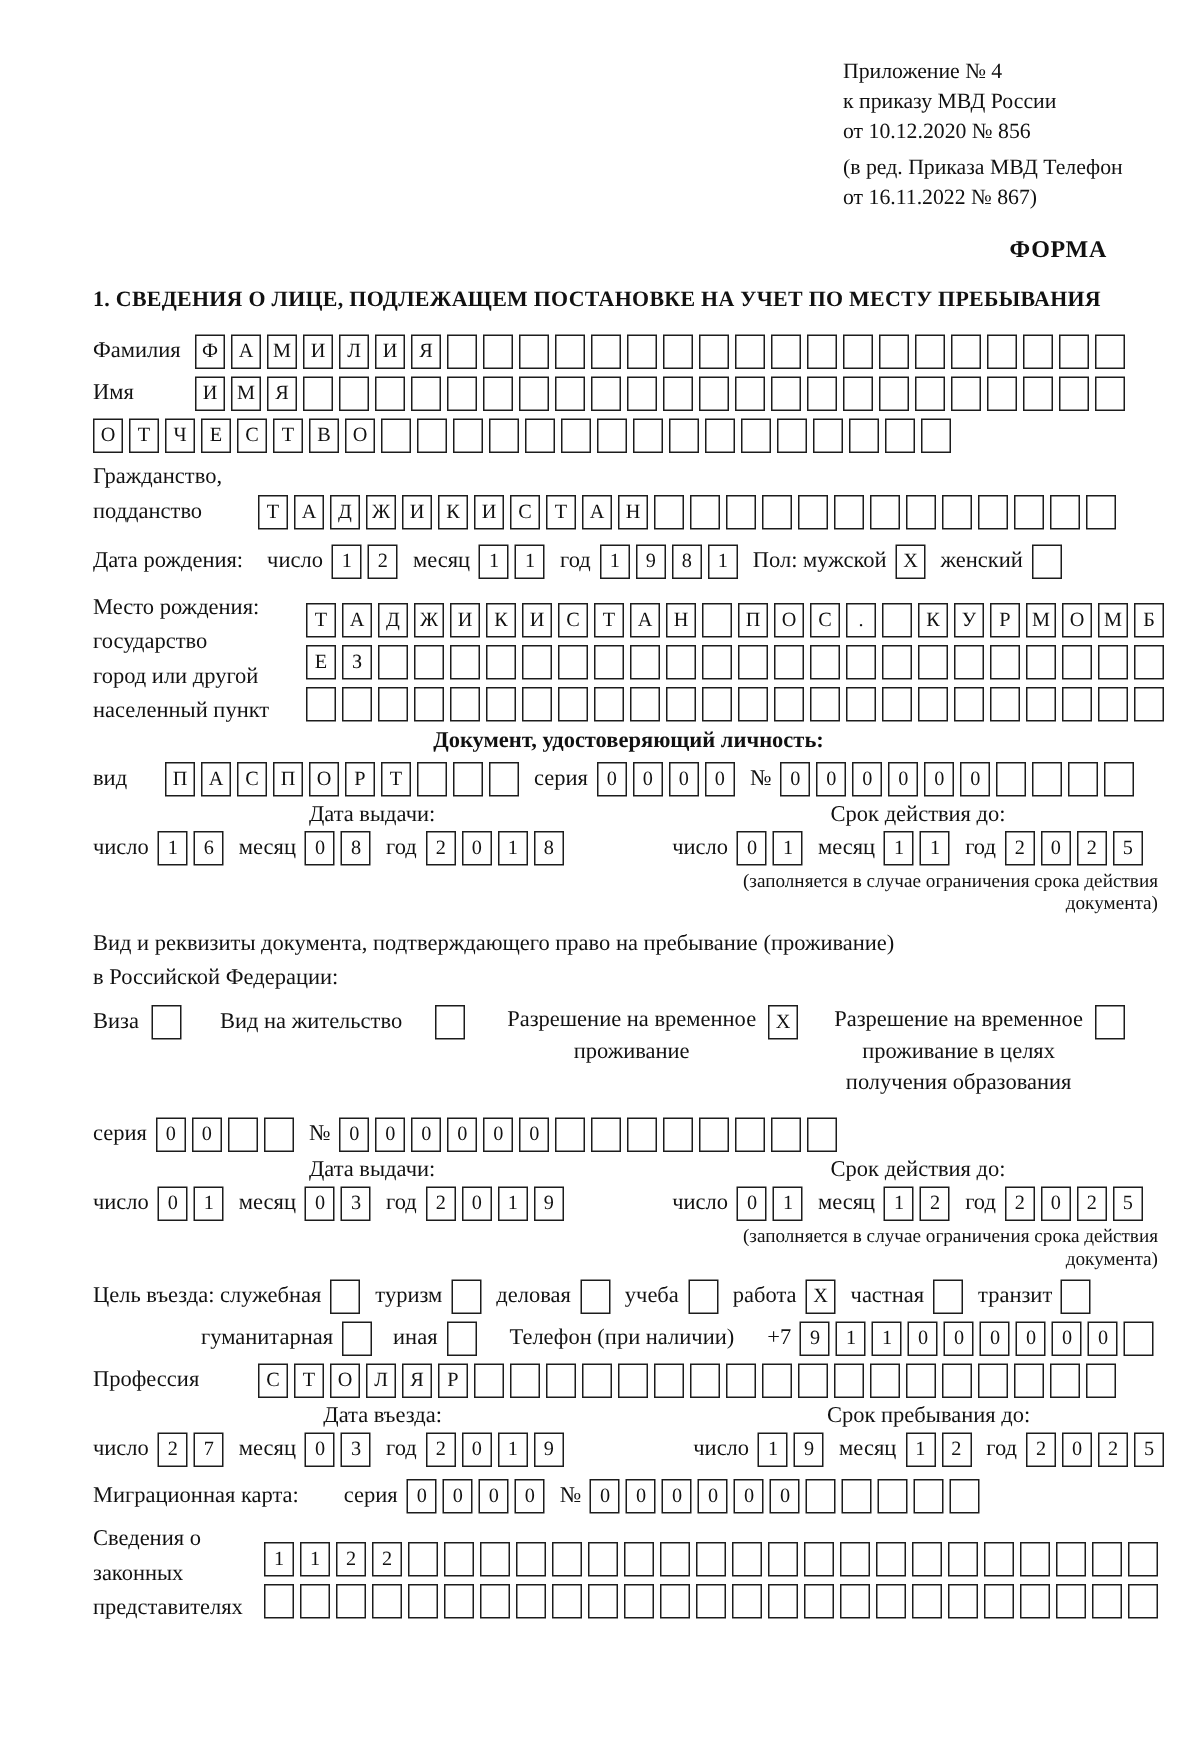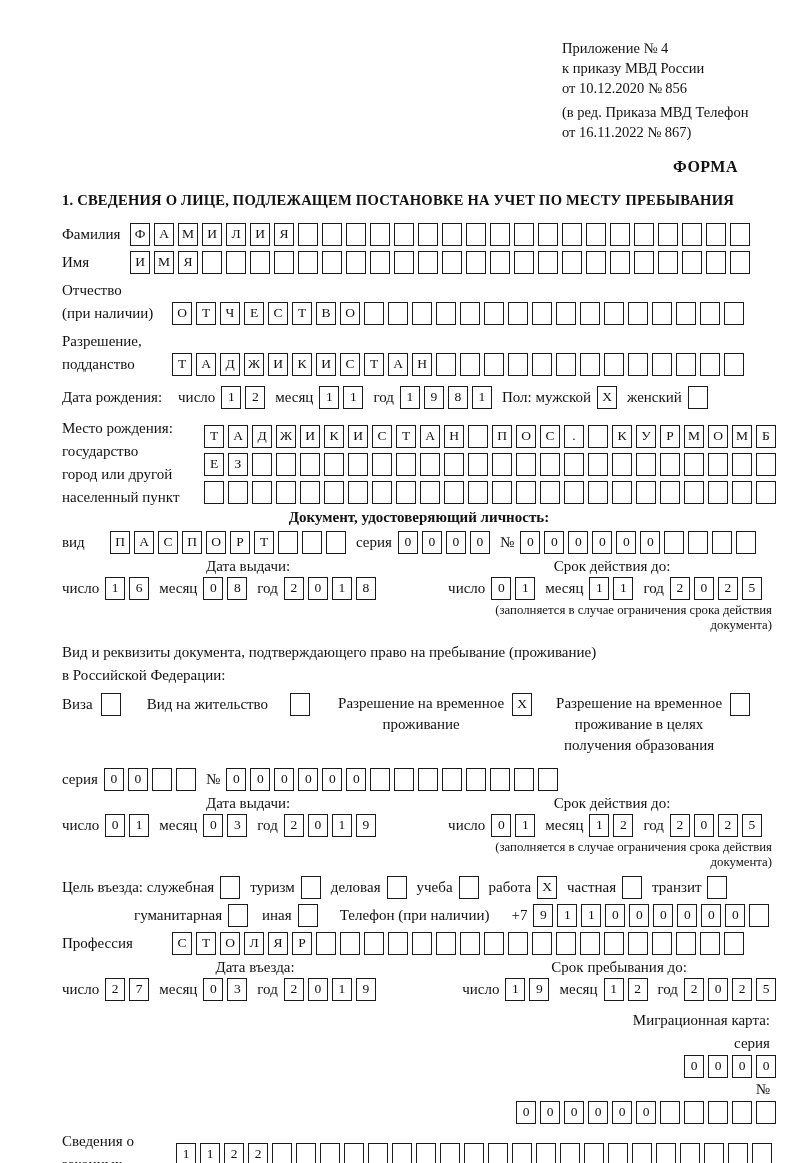--- a/index.html
+++ b/index.html
@@ -127,24 +127,20 @@
         <span class="cell"></span>
         <span class="cell"></span>
         <span class="cell"></span>
         <span class="cell"></span>
         <span class="cell"></span>
         <span class="cell"></span>
       </span>
   </div>
 
   <div class="row">
-    <span class="lbl w110 multiline">
-      <span style="display:block">Отчество</span>
-      <span style="display:block">(при наличии)</span>
-    </span>
     <span class="cellrow">
         <span class="cell">О</span>
         <span class="cell">Т</span>
         <span class="cell">Ч</span>
         <span class="cell">Е</span>
         <span class="cell">С</span>
         <span class="cell">Т</span>
         <span class="cell">В</span>
         <span class="cell">О</span>
         <span class="cell"></span>
@@ -161,21 +157,21 @@
         <span class="cell"></span>
         <span class="cell"></span>
         <span class="cell"></span>
         <span class="cell"></span>
         <span class="cell"></span>
       </span>
   </div>
 
   <div class="row">
     <span class="lbl w110 multiline">
-      <span style="display:block">Разрешение,</span>
+      <span style="display:block">Гражданство,</span>
       <span style="display:block">подданство</span>
     </span>
     <span class="cellrow">
         <span class="cell">Т</span>
         <span class="cell">А</span>
         <span class="cell">Д</span>
         <span class="cell">Ж</span>
         <span class="cell">И</span>
         <span class="cell">К</span>
         <span class="cell">И</span>
@@ -643,21 +639,21 @@
         <span class="cellrow">
             <span class="cell">2</span>
             <span class="cell">0</span>
             <span class="cell">2</span>
             <span class="cell">5</span>
           </span>
       </div>
     </div>
   </div>
 
-  <div class="row" style="margin-top:8px;flex-direction:column;">
+  <div class="row" style="margin-top:8px;">
     <span class="lbl first-lbl inline-lbl">Миграционная карта:</span>
     <span class="lbl inline-lbl" style="margin-left:24px;">серия</span>
     <span class="cellrow">
         <span class="cell">0</span>
         <span class="cell">0</span>
         <span class="cell">0</span>
         <span class="cell">0</span>
       </span>
     <span class="lbl inline-lbl">№</span>
     <span class="cellrow">

